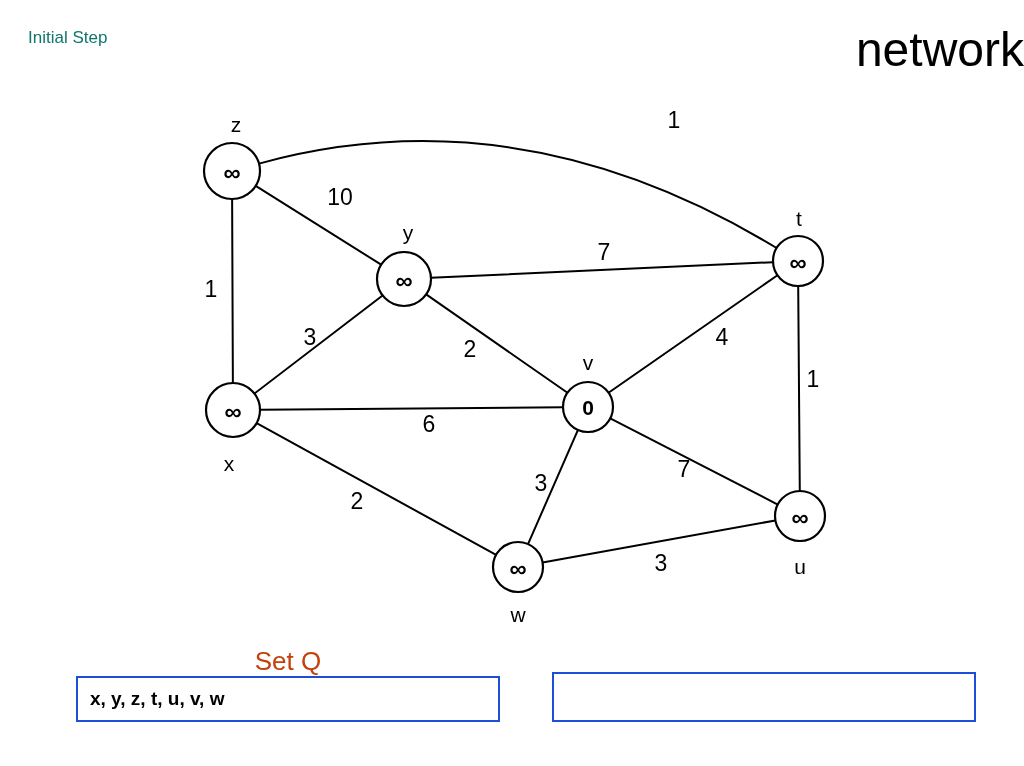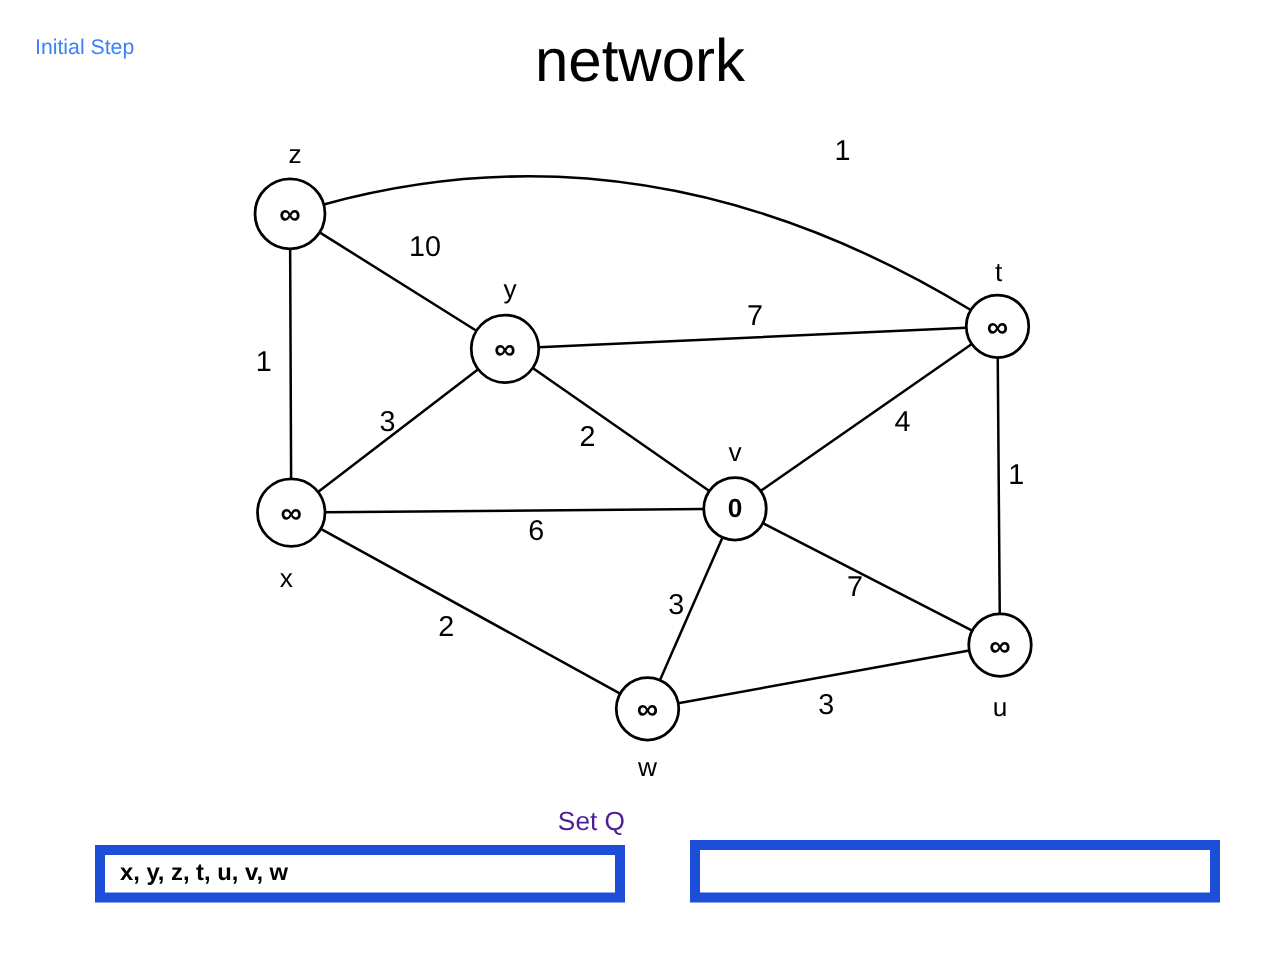--- a/index.html
+++ b/index.html
@@ -16,29 +16,29 @@
     width: 1024px;
     height: 766px;
     background: #ffffff;
     overflow: hidden;
   }
   #step-label {
     position: absolute;
     left: 28px;
     top: 28px;
     font-size: 17px;
-    color: #3b82f6;
+    color: #0f766e;
     white-space: nowrap;
   }
   #page-title {
     position: absolute;
     left: 0;
     top: 22px;
     width: 1024px;
-    text-align: center;
+    text-align: right;
     font-size: 48px;
     font-weight: 400;
     letter-spacing: 0px;
     color: #000;
   }
   #graph-svg {
     position: absolute;
     left: 0;
     top: 0;
     width: 1024px;
@@ -75,27 +75,27 @@
   }
   .edge-weight {
     font-family: "Liberation Sans", sans-serif;
     font-size: 23px;
     text-anchor: middle;
     dominant-baseline: central;
     fill: #000;
   }
   .set-title {
     position: absolute;
-    font-size: 21px;
-    text-align: right;
-    color: #4c1d95;
+    font-size: 26px;
+    text-align: center;
+    color: #c2410c;
   }
   .set-box {
     position: absolute;
-    border: 8px solid #1d4ed8;
+    border: 2px solid #1d4ed8;
     background: #ffffff;
     box-sizing: border-box;
     display: flex;
     align-items: center;
   }
   .set-box-content {
     font-size: 19px;
     font-weight: bold;
     padding-left: 12px;
     color: #000;

